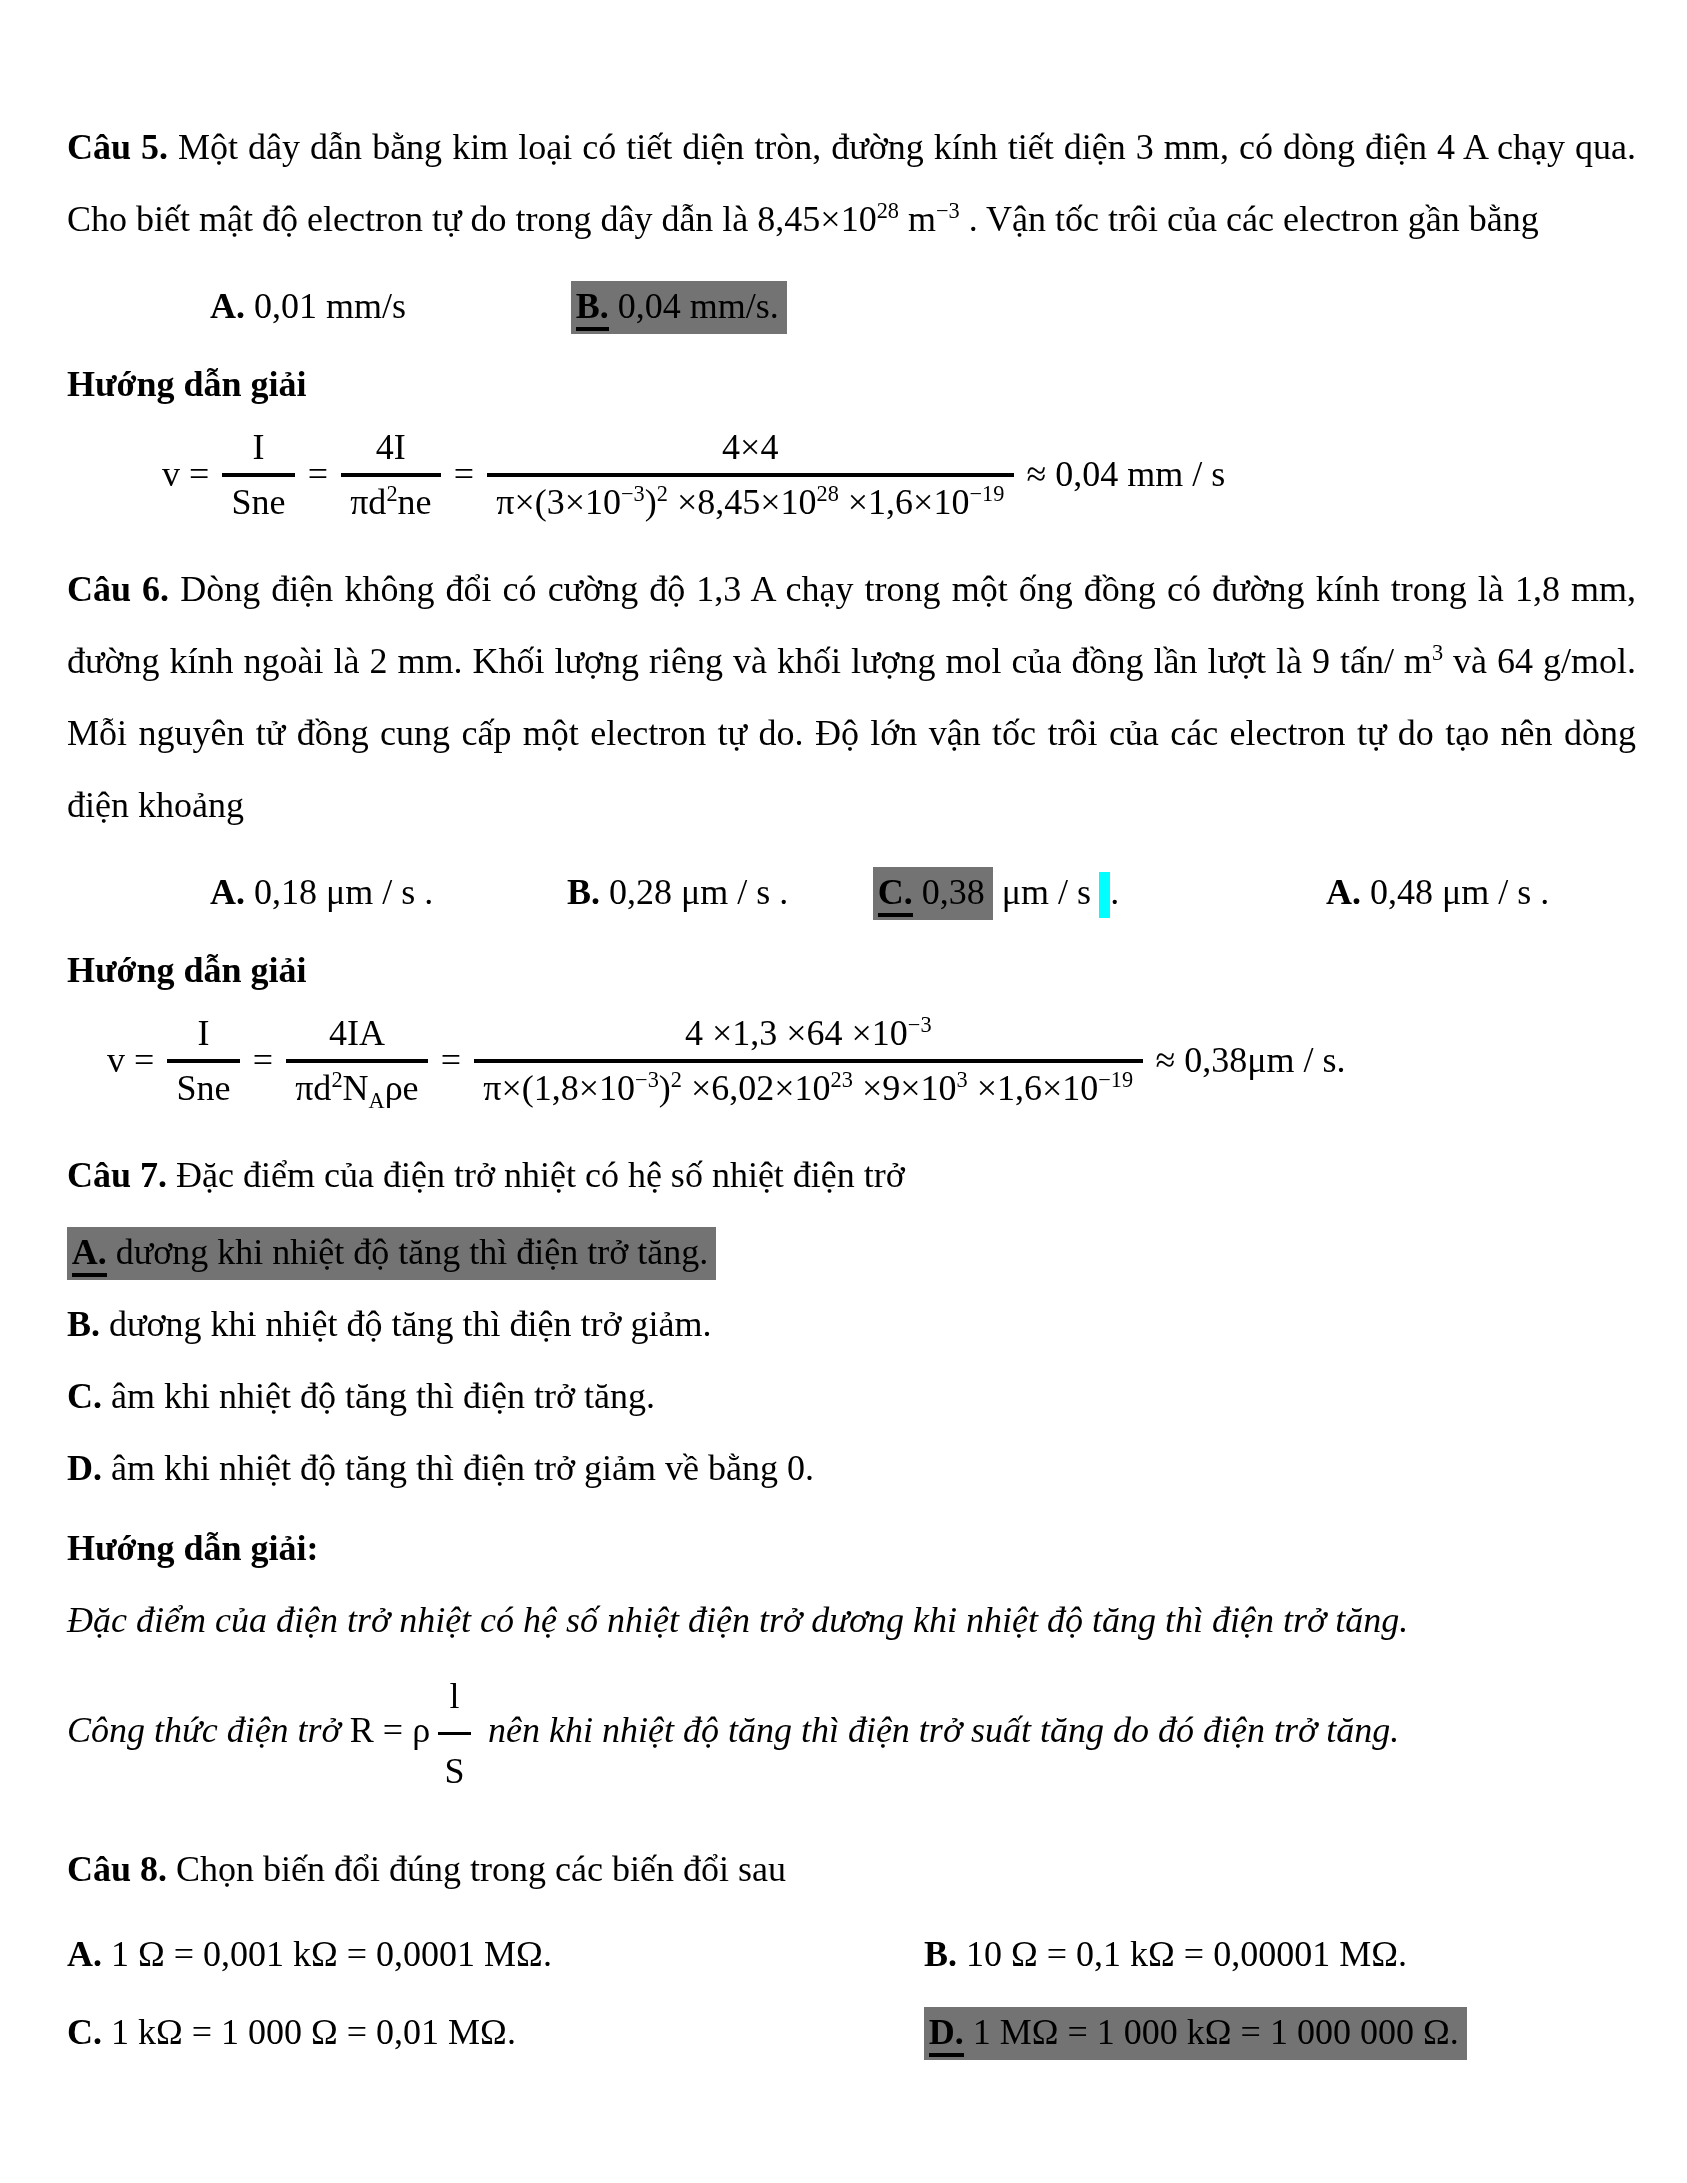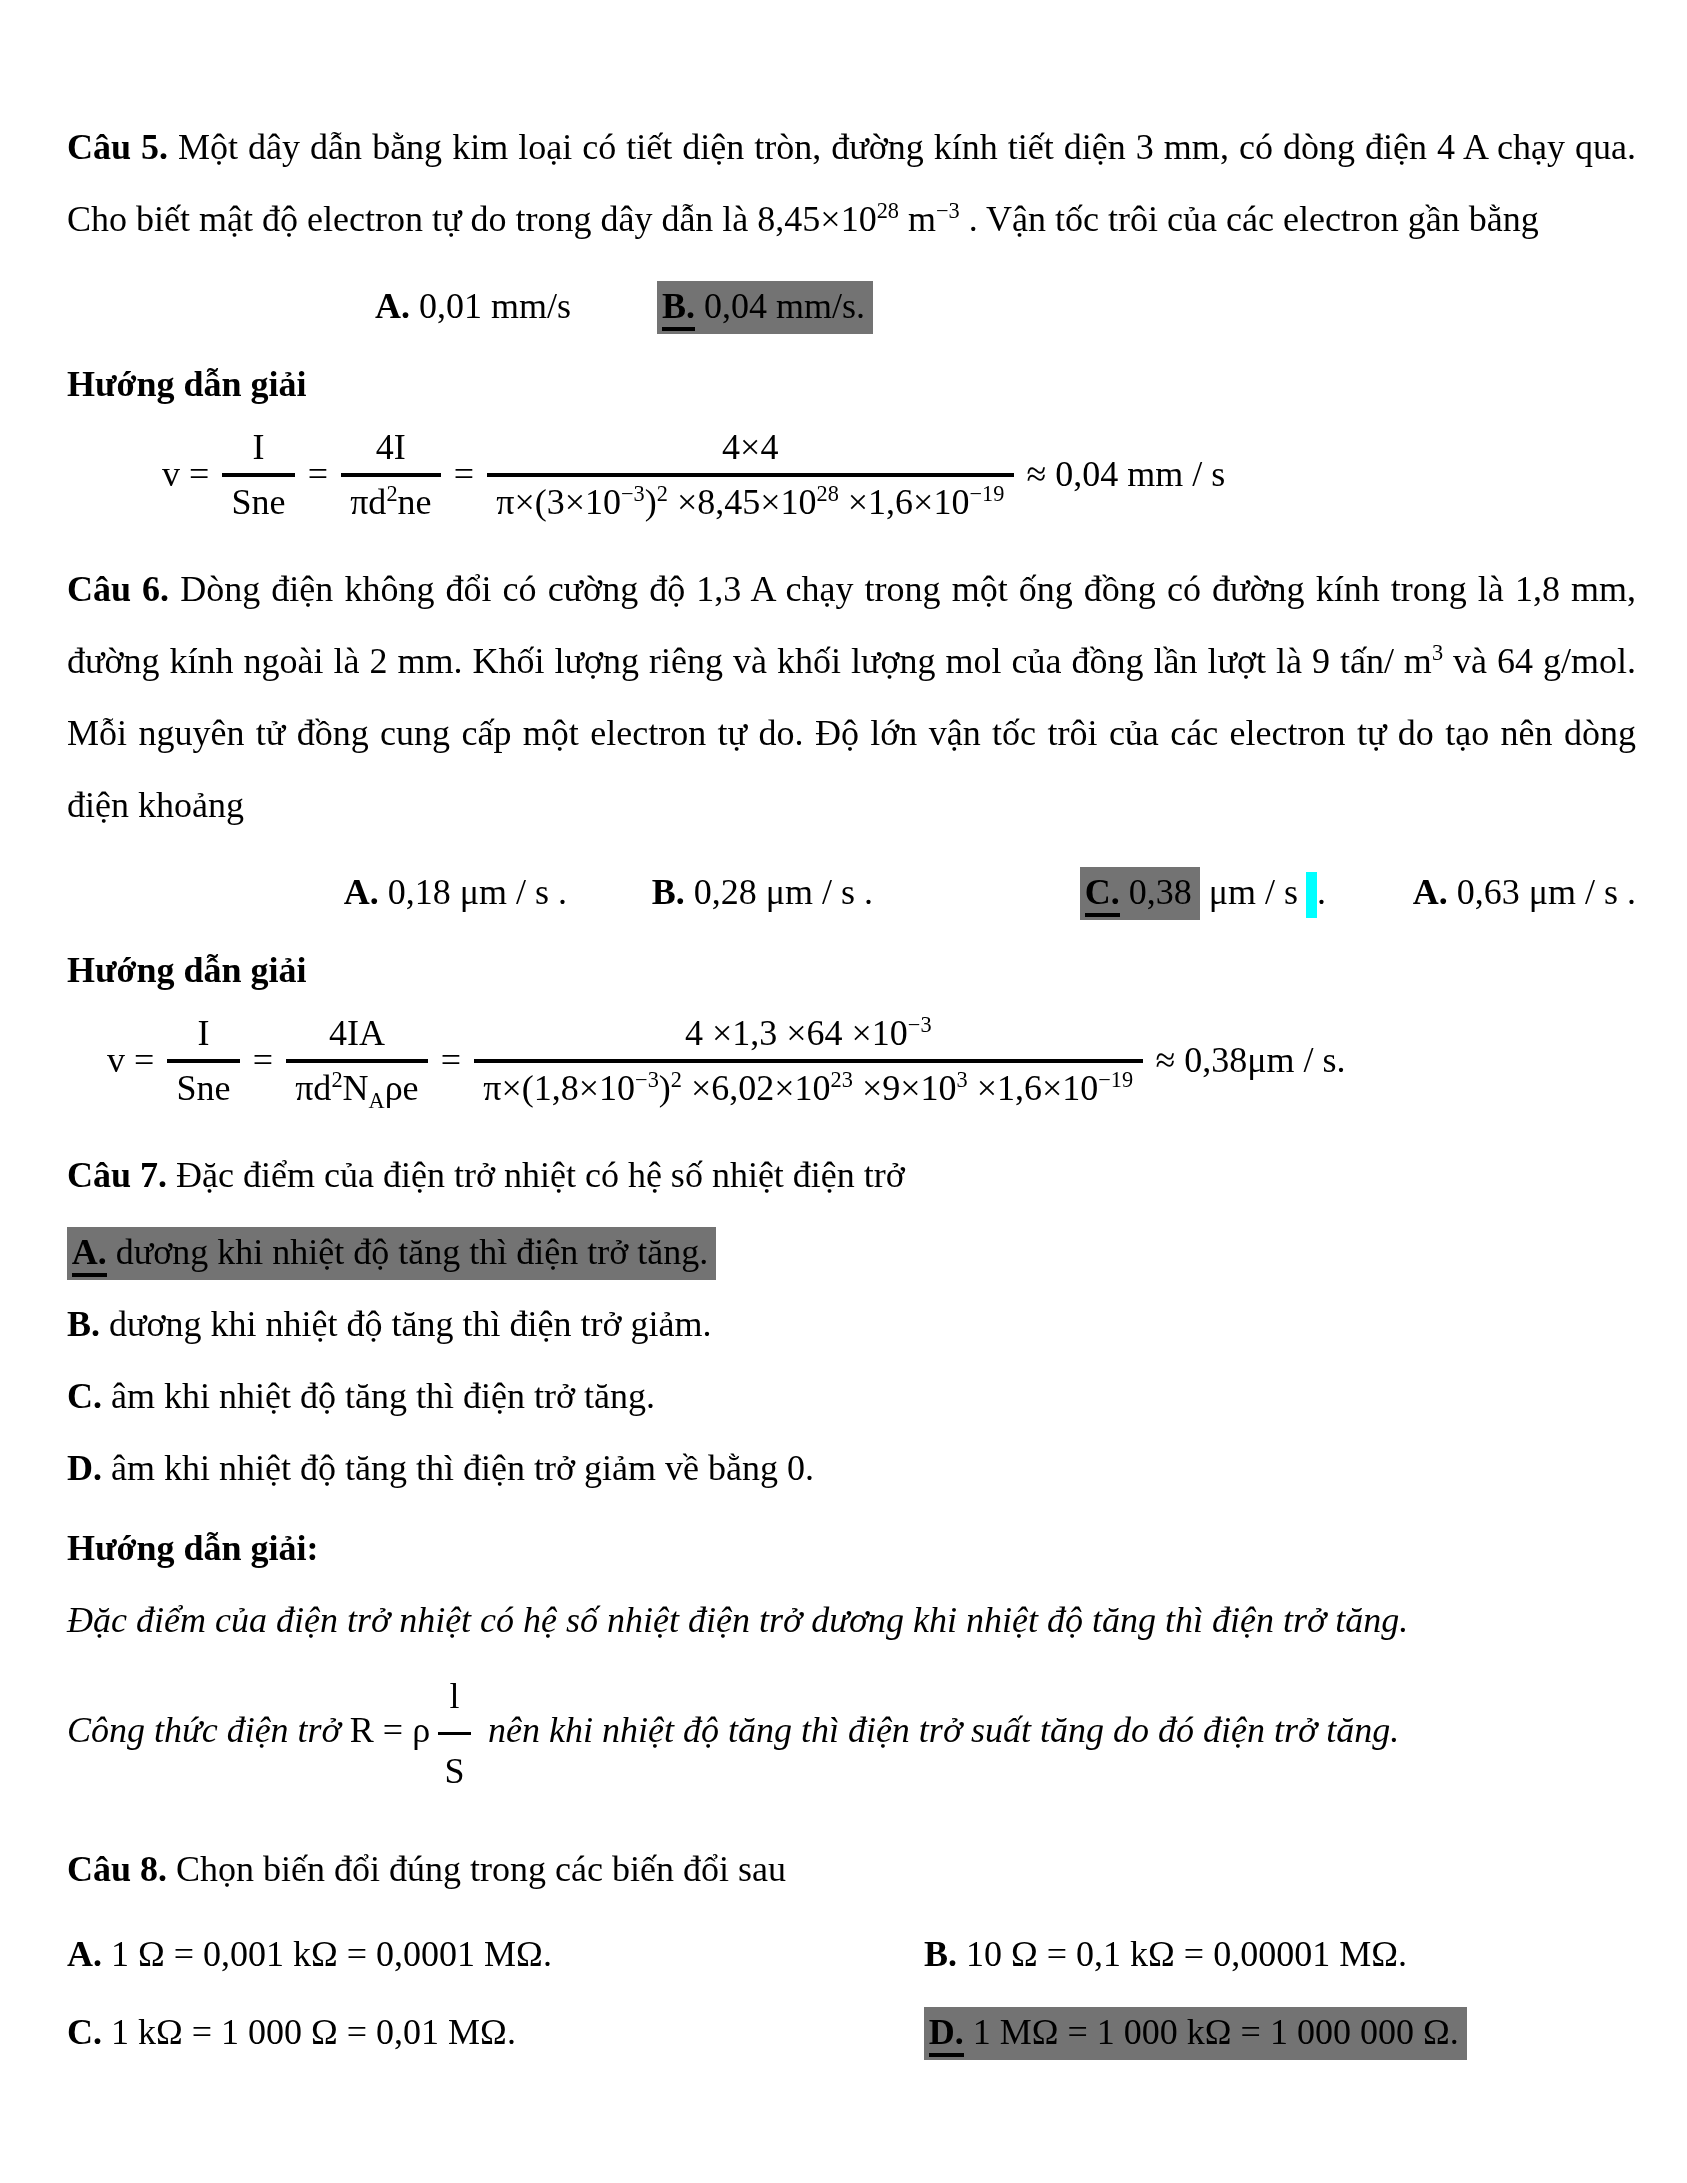--- a/index.html
+++ b/index.html
@@ -7,21 +7,21 @@
     width:1687px;height:2183px;overflow:hidden;color:#000;
     font-family:"Liberation Serif","DejaVu Serif",serif;
     font-size:36px;
   }
   .page{box-sizing:border-box;width:1687px;height:2183px;padding:111px 51px 0 67px;}
   .qpara{margin:28px 0 0 0;text-align:justify;line-height:2.0;}
   .qpara:first-child{margin-top:0;}
   .qlabel{font-weight:bold;}
   .letter{font-weight:bold;}
   
-  .opt-row{display:grid;margin:24px 0 0 143px;line-height:1.55;text-align:right;}
+  .opt-row{display:grid;margin:24px 0 0 143px;line-height:1.55;}
   .opt-row.q5{grid-template-columns:361px 302px 349px auto;}
   .opt-row.q6{grid-template-columns:357px 306px 453px auto;}
   .sol-heading{font-weight:bold;text-align:left;margin:24px 0 12px 0;line-height:1.4;}
   
   .formula-row{display:flex;align-items:center;gap:12.7px;margin:16px 0;line-height:1.15;}
   .formula-row.f5{margin-left:95px;}
   .formula-row.f6{margin-left:40px;}
   .frac{display:inline-flex;flex-direction:column;text-align:center;vertical-align:middle;}
   .frac .num{padding:1.6px 9.5px 4.8px 9.5px;}
   .frac .den{border-top:4px solid #000;padding:4.8px 9.5px 1.6px 9.5px;}
@@ -72,21 +72,21 @@
     <span>≈ 0,04 mm / s</span>
   </div>
 
   <p class="qpara"><span class="qlabel">Câu 6.</span>
     <span>Dòng điện không đổi có cường độ 1,3 A chạy trong một ống đồng có đường kính trong là 1,8 mm, đường kính ngoài là 2 mm. Khối lượng riêng và khối lượng mol của đồng lần lượt là 9 tấn/ m<sup>3</sup> và 64 g/mol. Mỗi nguyên tử đồng cung cấp một electron tự do. Độ lớn vận tốc trôi của các electron tự do tạo nên dòng điện khoảng</span></p>
 
   <div class="opt-row q6">
     <span><b class="letter">A.</b> <span>0,18 μm / s .</span></span>
     <span><b class="letter">B.</b> <span>0,28 μm / s .</span></span>
     <span><span class="hl"><span class="u">C.</span> <span>0,38</span></span> <span>μm / s</span><span class="hl-strip"></span><span>.</span></span>
-    <span><b class="letter">A.</b> <span>0,63 μm / s .</span></span>
+    <span><b class="letter">A.</b> <span>0,48 μm / s .</span></span>
   </div>
 
   <div class="sol-heading">Hướng dẫn giải</div>
 
   <div class="formula-row f6">
     <span>v =</span>
     <span class="frac">
         <span class="num">I</span>
         <span class="den">Sne</span>
       </span>

